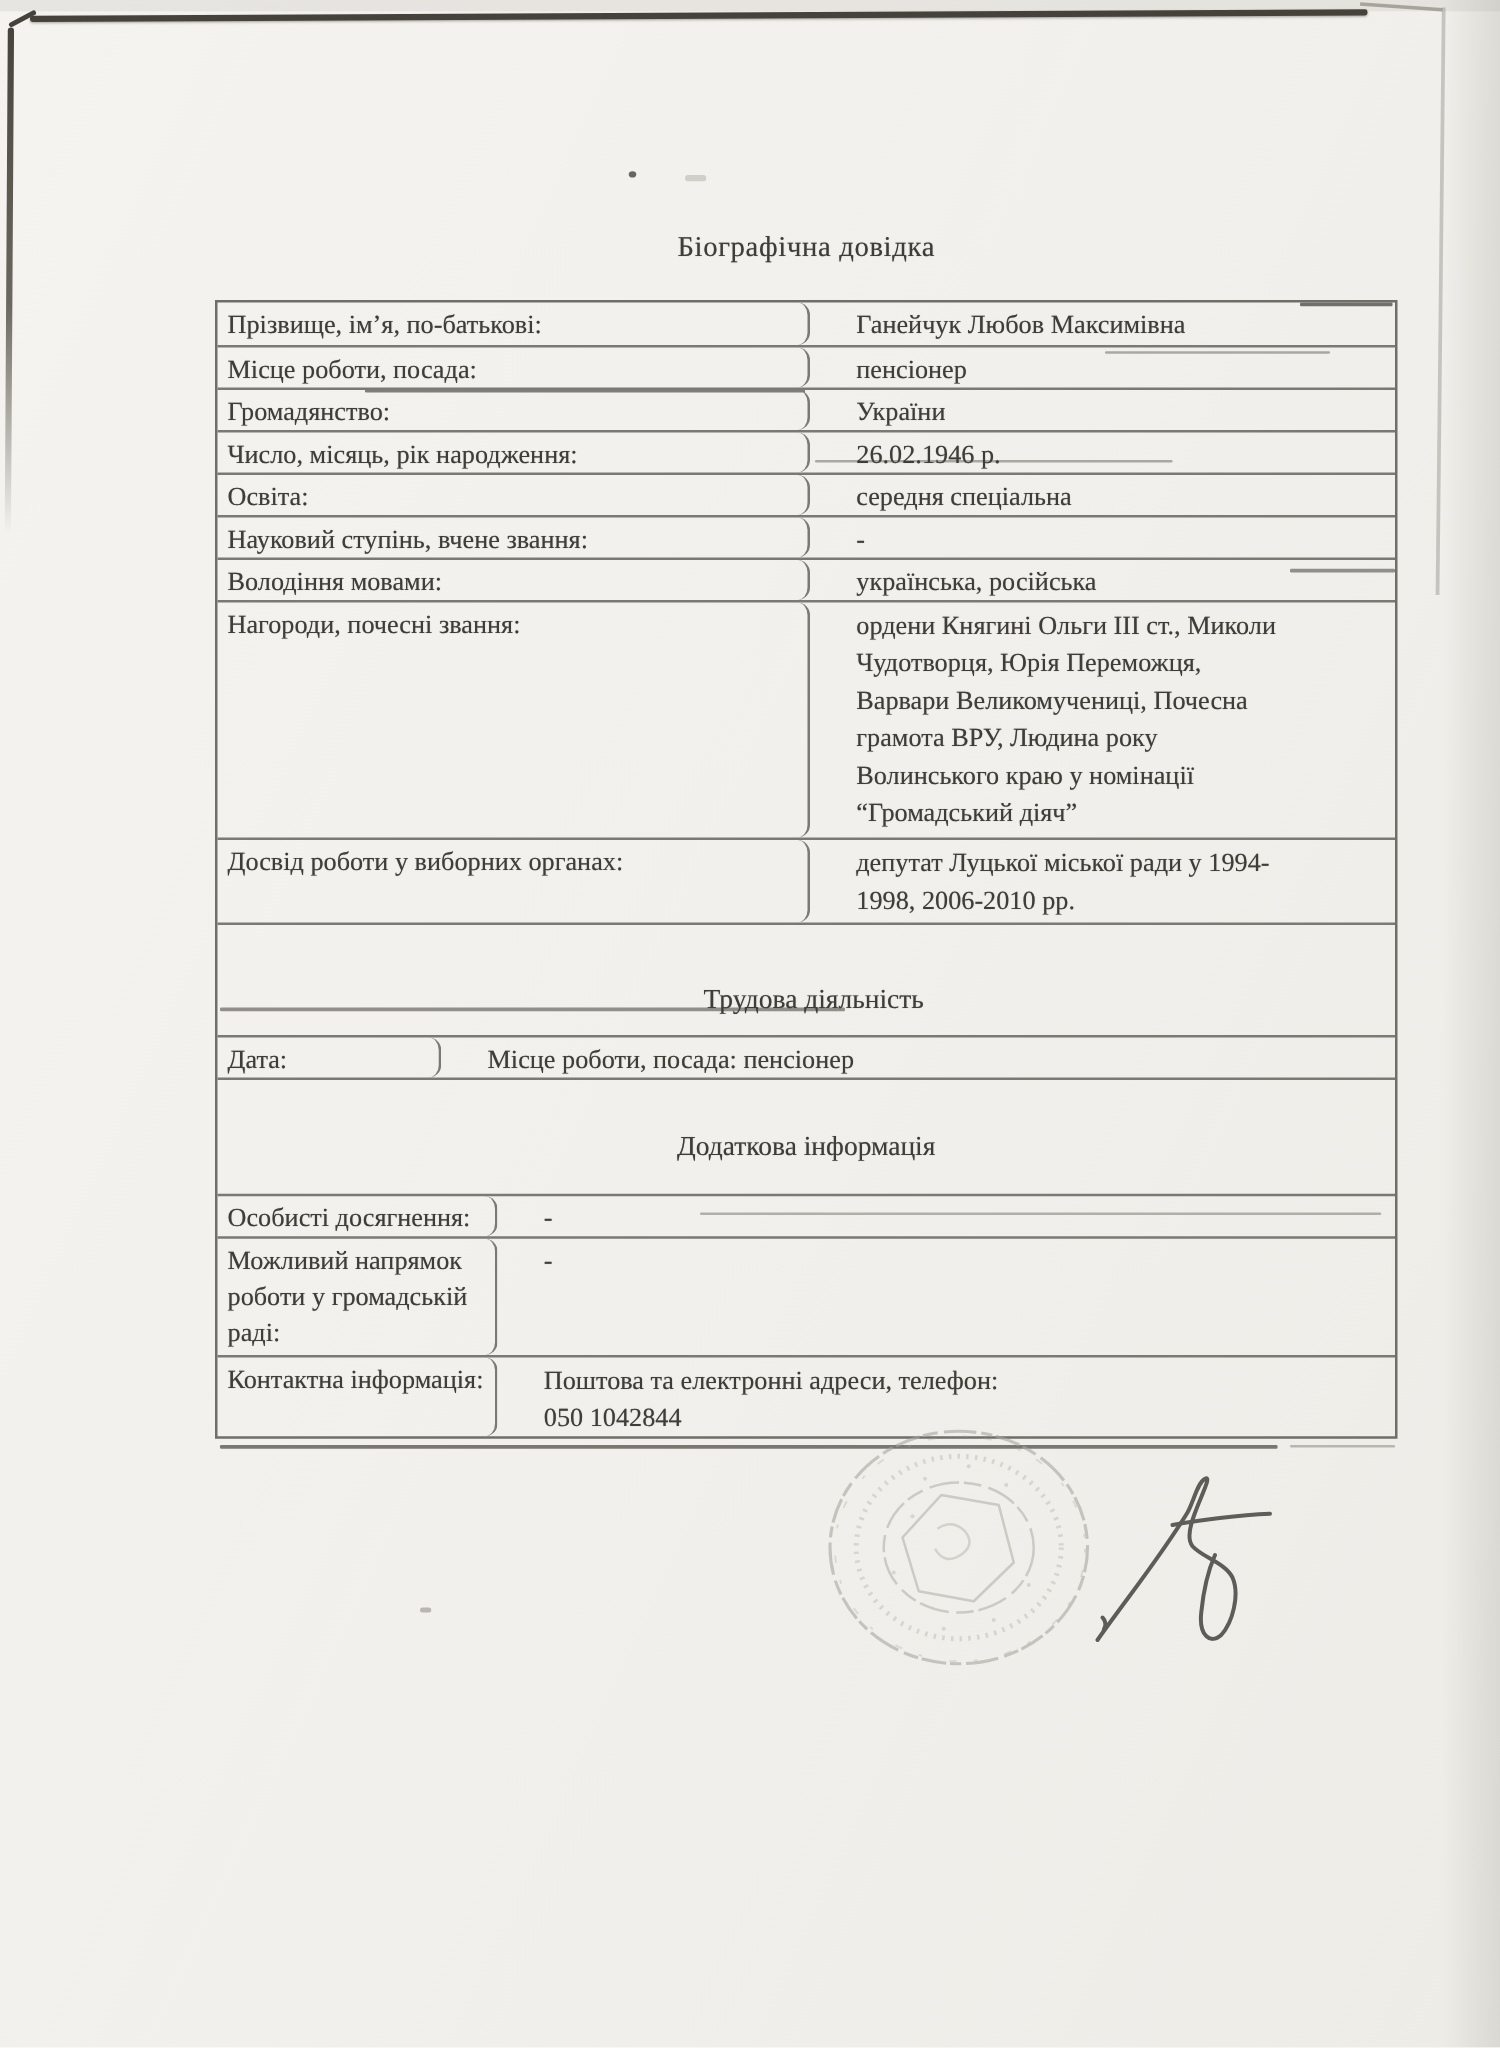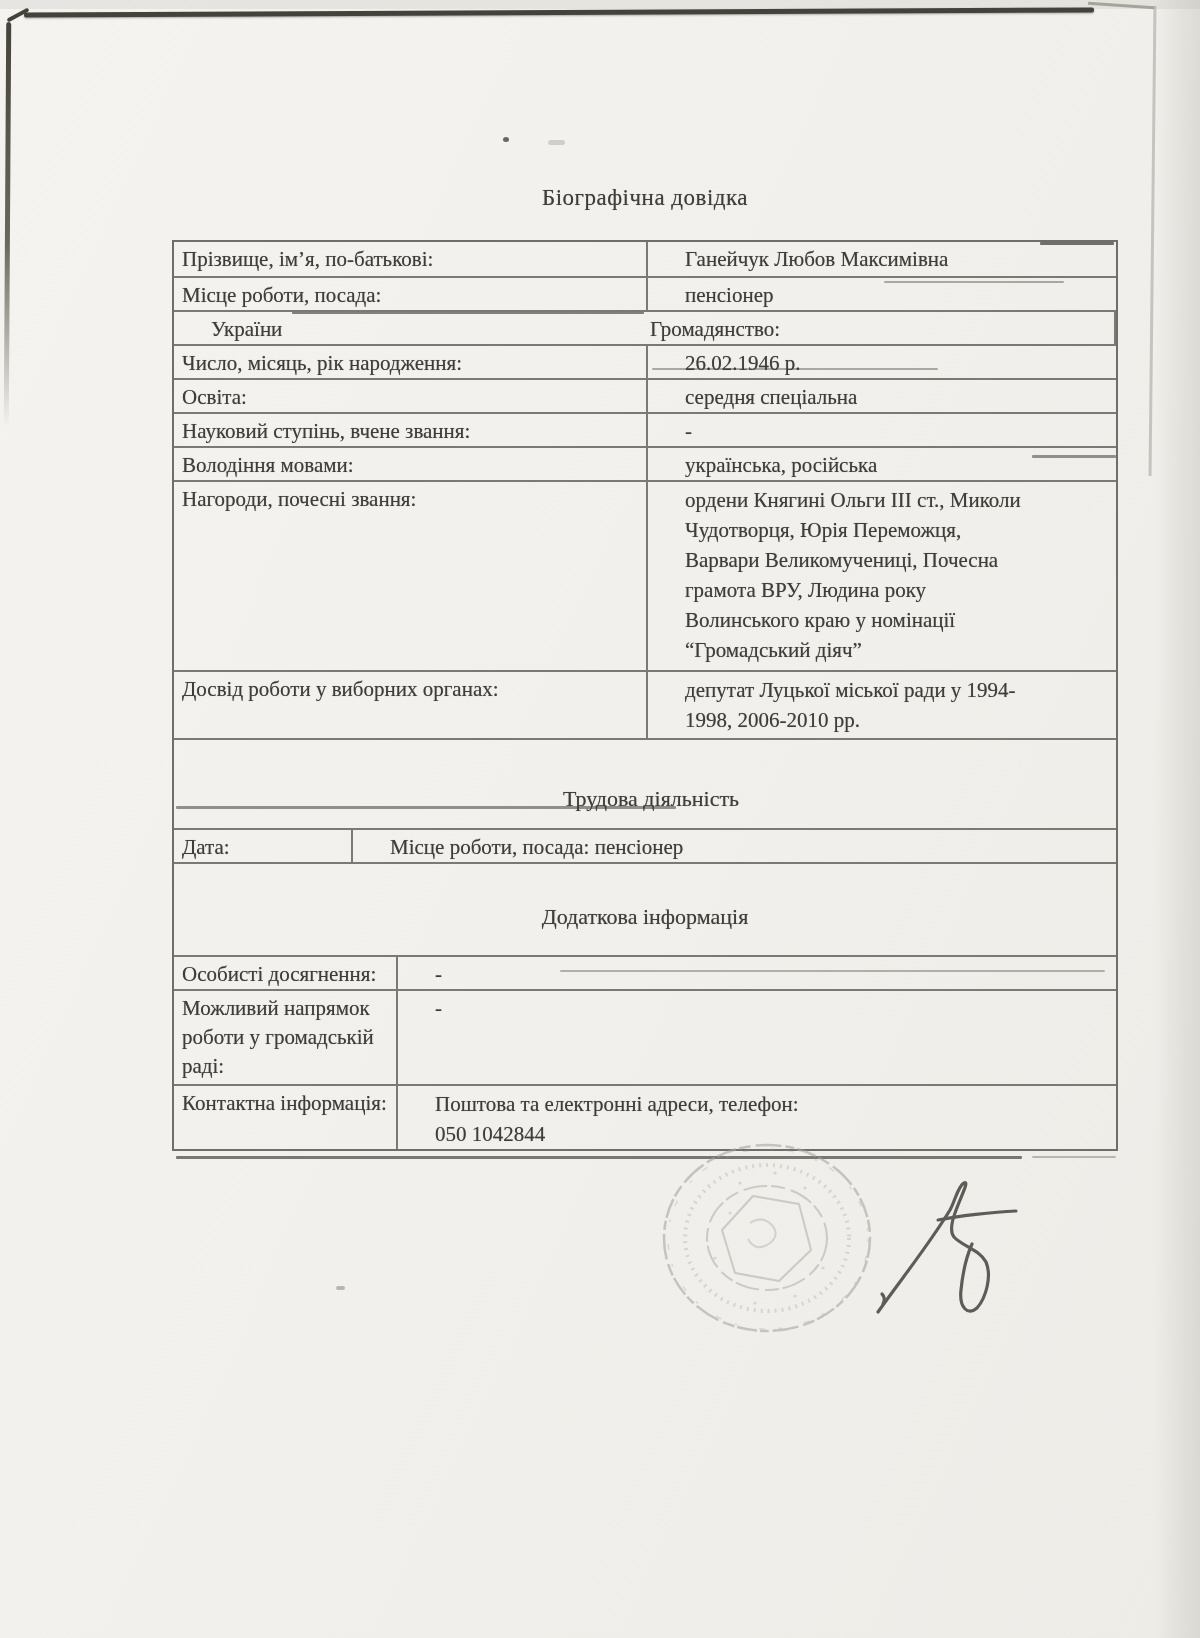--- a/index.html
+++ b/index.html
@@ -24,21 +24,21 @@
   .speck1{left:503px;top:137px;width:6px;height:5px;background:#59574f;border-radius:50%;opacity:.9;}
   .speck2{left:548px;top:140px;width:17px;height:5px;background:#b5b3ac;border-radius:3px;opacity:.55;}
   .speck3{left:336px;top:1286px;width:9px;height:4px;background:#8a887f;border-radius:2px;opacity:.55;}
   .art{position:absolute;background:#514f48;border-radius:1px;}
   
   .doc{position:absolute;left:172px;top:183px;width:946px;}
   .doc-title{text-align:center;font-size:23px;line-height:30px;letter-spacing:.5px;margin:0 0 27px 0;font-weight:normal;}
   .tbl{border:2px solid #6f6e68;box-sizing:border-box;}
   .row{display:flex;border-bottom:2px solid #7a7973;box-sizing:border-box;}
   .row:last-child{border-bottom:0;}
-  .cell{box-sizing:border-box;padding:3px 8px 0 8px;font-size:21px;line-height:29px;}
+  .cell{box-sizing:border-box;padding:3px 8px 0 8px;font-size:21px;line-height:29px;border-radius:10px;}
   .label{flex:none;border-right:2px solid #7a7973;}
   .label-a{width:474px;}
   .label-b{width:179px;}
   .label-c{width:224px;}
   .value{flex:1;padding-left:26px;margin-left:11px;}
   .vline{line-height:30px;}
   .h36{min-height:36px}.h30{min-height:30px}.h28{min-height:28px}.h32{min-height:32px}
   .h190{min-height:190px}.h68{min-height:68px}.h34{min-height:34px}.h33{min-height:33px}
   .h95{min-height:95px}.h61{min-height:61px}
   .section-row{border-bottom:2px solid #7a7973;box-sizing:border-box;text-align:center;font-size:22px;line-height:30px;}
@@ -78,22 +78,22 @@
   <div class="tbl">
     <div class="row h36">
       <div class="cell label label-a soft">Прізвище, ім’я, по-батькові:</div>
       <div class="cell value soft">Ганейчук Любов Максимівна</div>
     </div>
     <div class="row h30">
       <div class="cell label label-a soft">Місце роботи, посада:</div>
       <div class="cell value soft">пенсіонер</div>
     </div>
     <div class="row h28">
+      <div class="cell label label-a soft">Громадянство:</div>
       <div class="cell value soft">України</div>
-      <div class="cell label label-a soft">Громадянство:</div>
     </div>
     <div class="row h30">
       <div class="cell label label-a soft">Число, місяць, рік народження:</div>
       <div class="cell value soft">26.02.1946 р.</div>
     </div>
     <div class="row h30">
       <div class="cell label label-a soft">Освіта:</div>
       <div class="cell value soft">середня спеціальна</div>
     </div>
     <div class="row h28">

